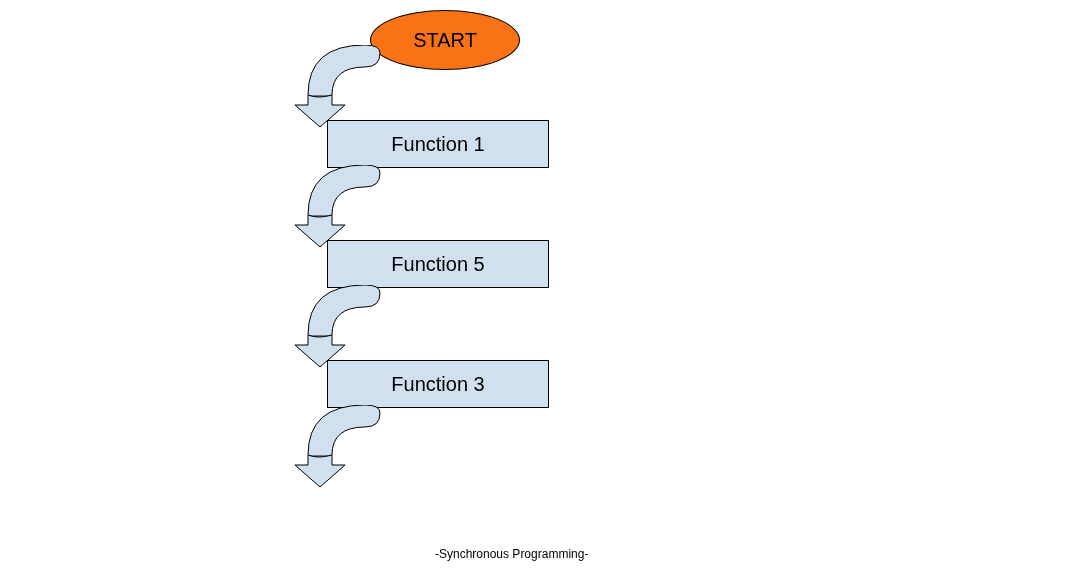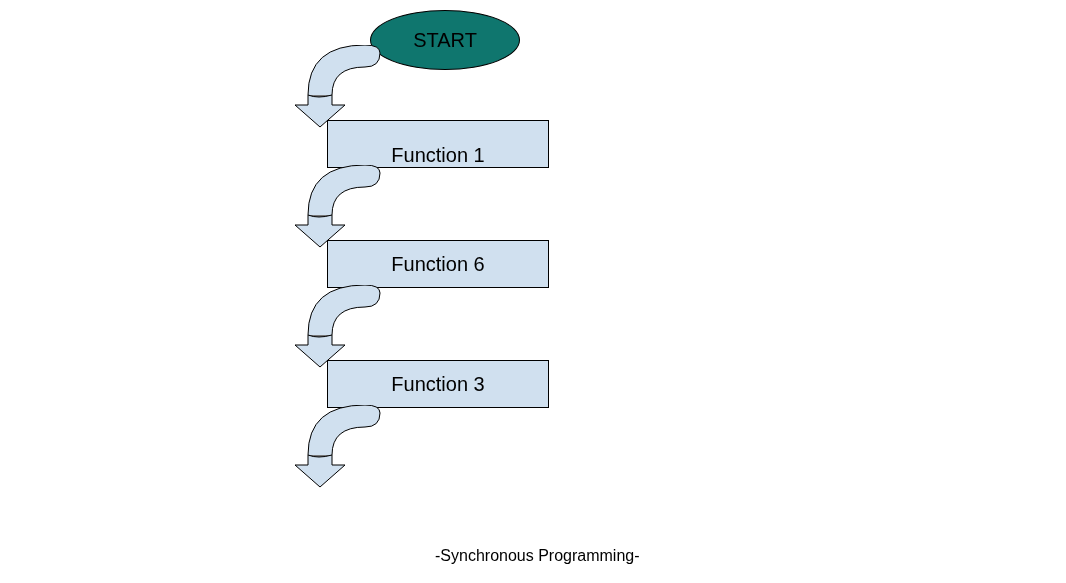--- a/index.html
+++ b/index.html
@@ -14,21 +14,21 @@
       font-family: Arial, sans-serif;
       position: relative;
     }
     .diagram-container {
       position: relative;
       width: 100%;
       height: 100%;
     }
     .ellipse {
       position: absolute;
-      background: #0f766e;
+      background: #f97316;
       border: 1px solid #000;
       border-radius: 50%;
       display: flex;
       align-items: center;
       justify-content: center;
       font-size: 20px;
       color: #000;
     }
     .rect {
       position: absolute;
@@ -50,21 +50,20 @@
       left: 350px;
       top: 475px;
       width: 130px;
       height: 55px;
     }
     .func1-rect {
       left: 327px;
       top: 120px;
       width: 222px;
       height: 48px;
-      align-items: flex-end;
     }
     .func2-rect {
       left: 327px;
       top: 240px;
       width: 222px;
       height: 48px;
     }
     .func3-rect {
       left: 327px;
       top: 360px;
@@ -72,21 +71,21 @@
       height: 48px;
       align-items: center;
     }
     .arrow {
       position: absolute;
     }
     .caption {
       position: absolute;
       left: 435px;
       top: 547px;
-      font-size: 16px;
+      font-size: 12px;
       color: #000;
     }
   </style>
 </head>
 <body>
 
 <div class="diagram-container">
 
   <div class="ellipse start-ellipse">
     <span>START</span>
@@ -100,21 +99,21 @@
   <div class="rect func1-rect">
     <span>Function 1</span>
   </div>
 
   <svg class="arrow" style="left:290px; top:165px;" width="100" height="100" viewBox="0 0 100 100">
     <path d="M 90 8 Q 90 0 75 0 Q 18 0 18 50 L 18 60 L 5 60 L 30 82 L 55 60 L 42 60 L 42 50 Q 42 22 75 22 Q 90 22 90 8 Z" fill="#d0e0ef" stroke="#000" stroke-width="1"></path>
     <path d="M 18 50 Q 28 54 42 50" fill="#777" stroke="#000" stroke-width="1"></path>
   </svg>
 
   <div class="rect func2-rect">
-    <span>Function 6</span>
+    <span>Function 5</span>
   </div>
 
   <svg class="arrow" style="left:290px; top:285px;" width="100" height="100" viewBox="0 0 100 100">
     <path d="M 90 8 Q 90 0 75 0 Q 18 0 18 50 L 18 60 L 5 60 L 30 82 L 55 60 L 42 60 L 42 50 Q 42 22 75 22 Q 90 22 90 8 Z" fill="#d0e0ef" stroke="#000" stroke-width="1"></path>
     <path d="M 18 50 Q 28 54 42 50" fill="#777" stroke="#000" stroke-width="1"></path>
   </svg>
 
   <div class="rect func3-rect">
     <span>Function 3</span>
   </div>

